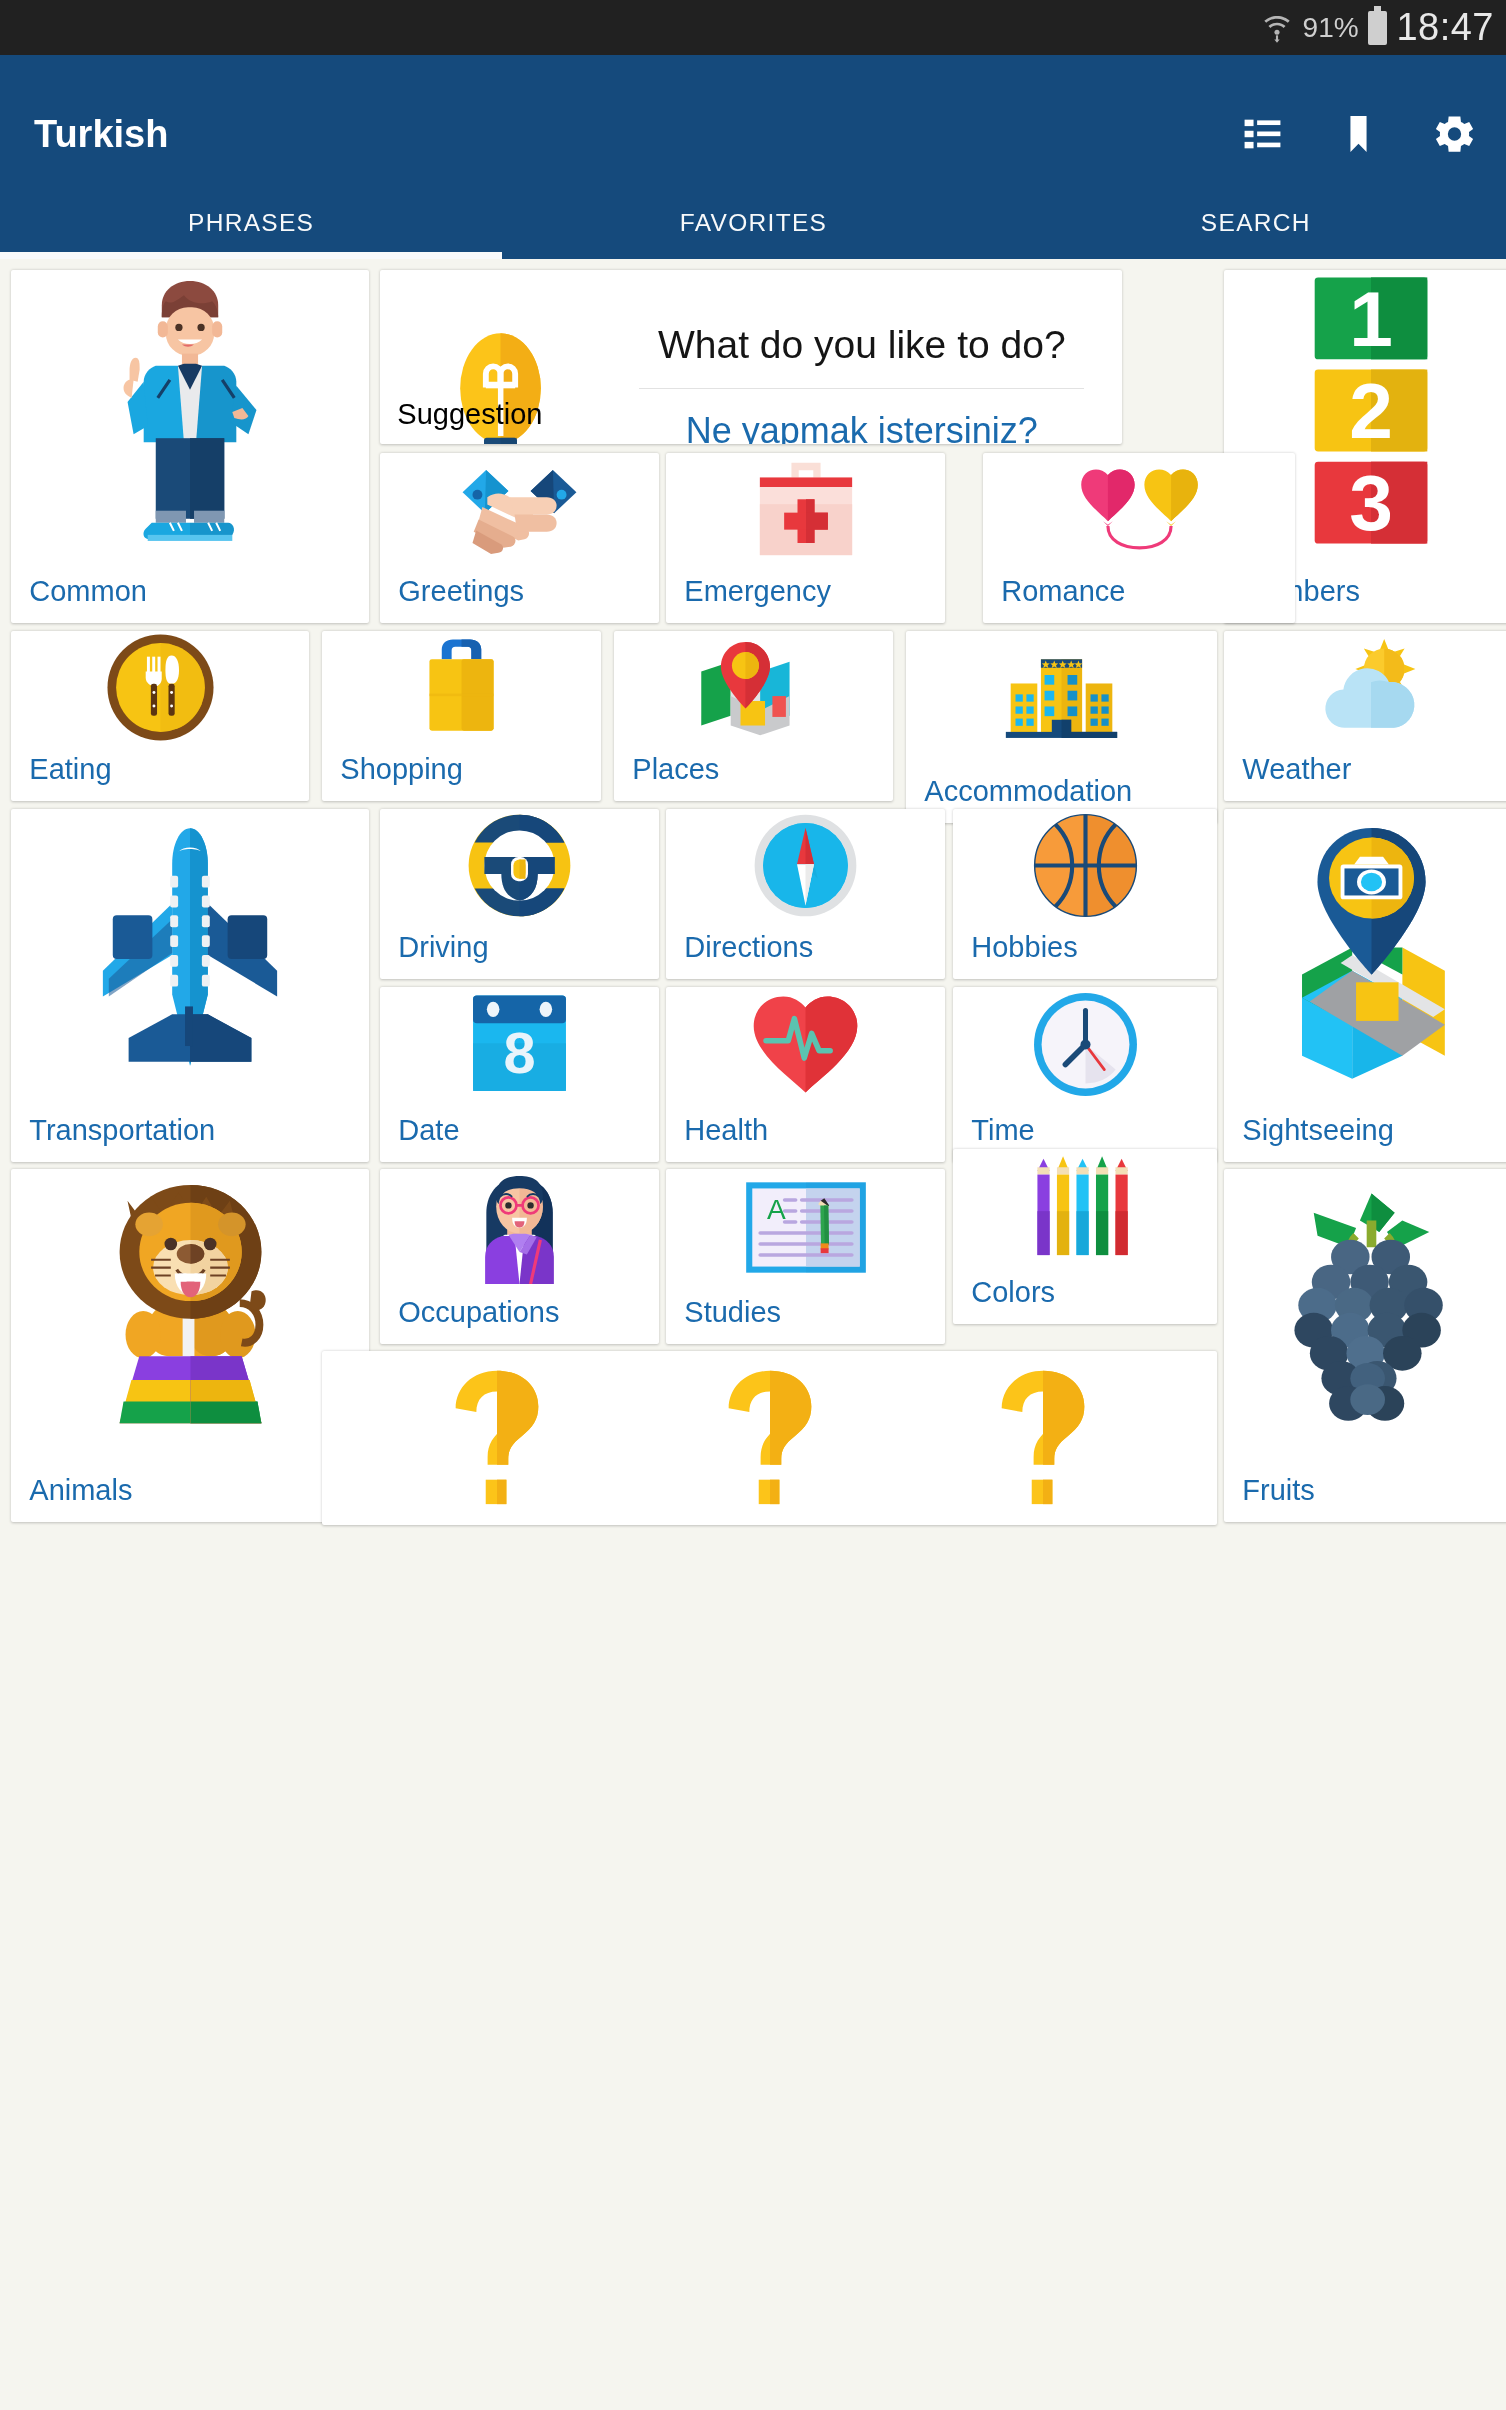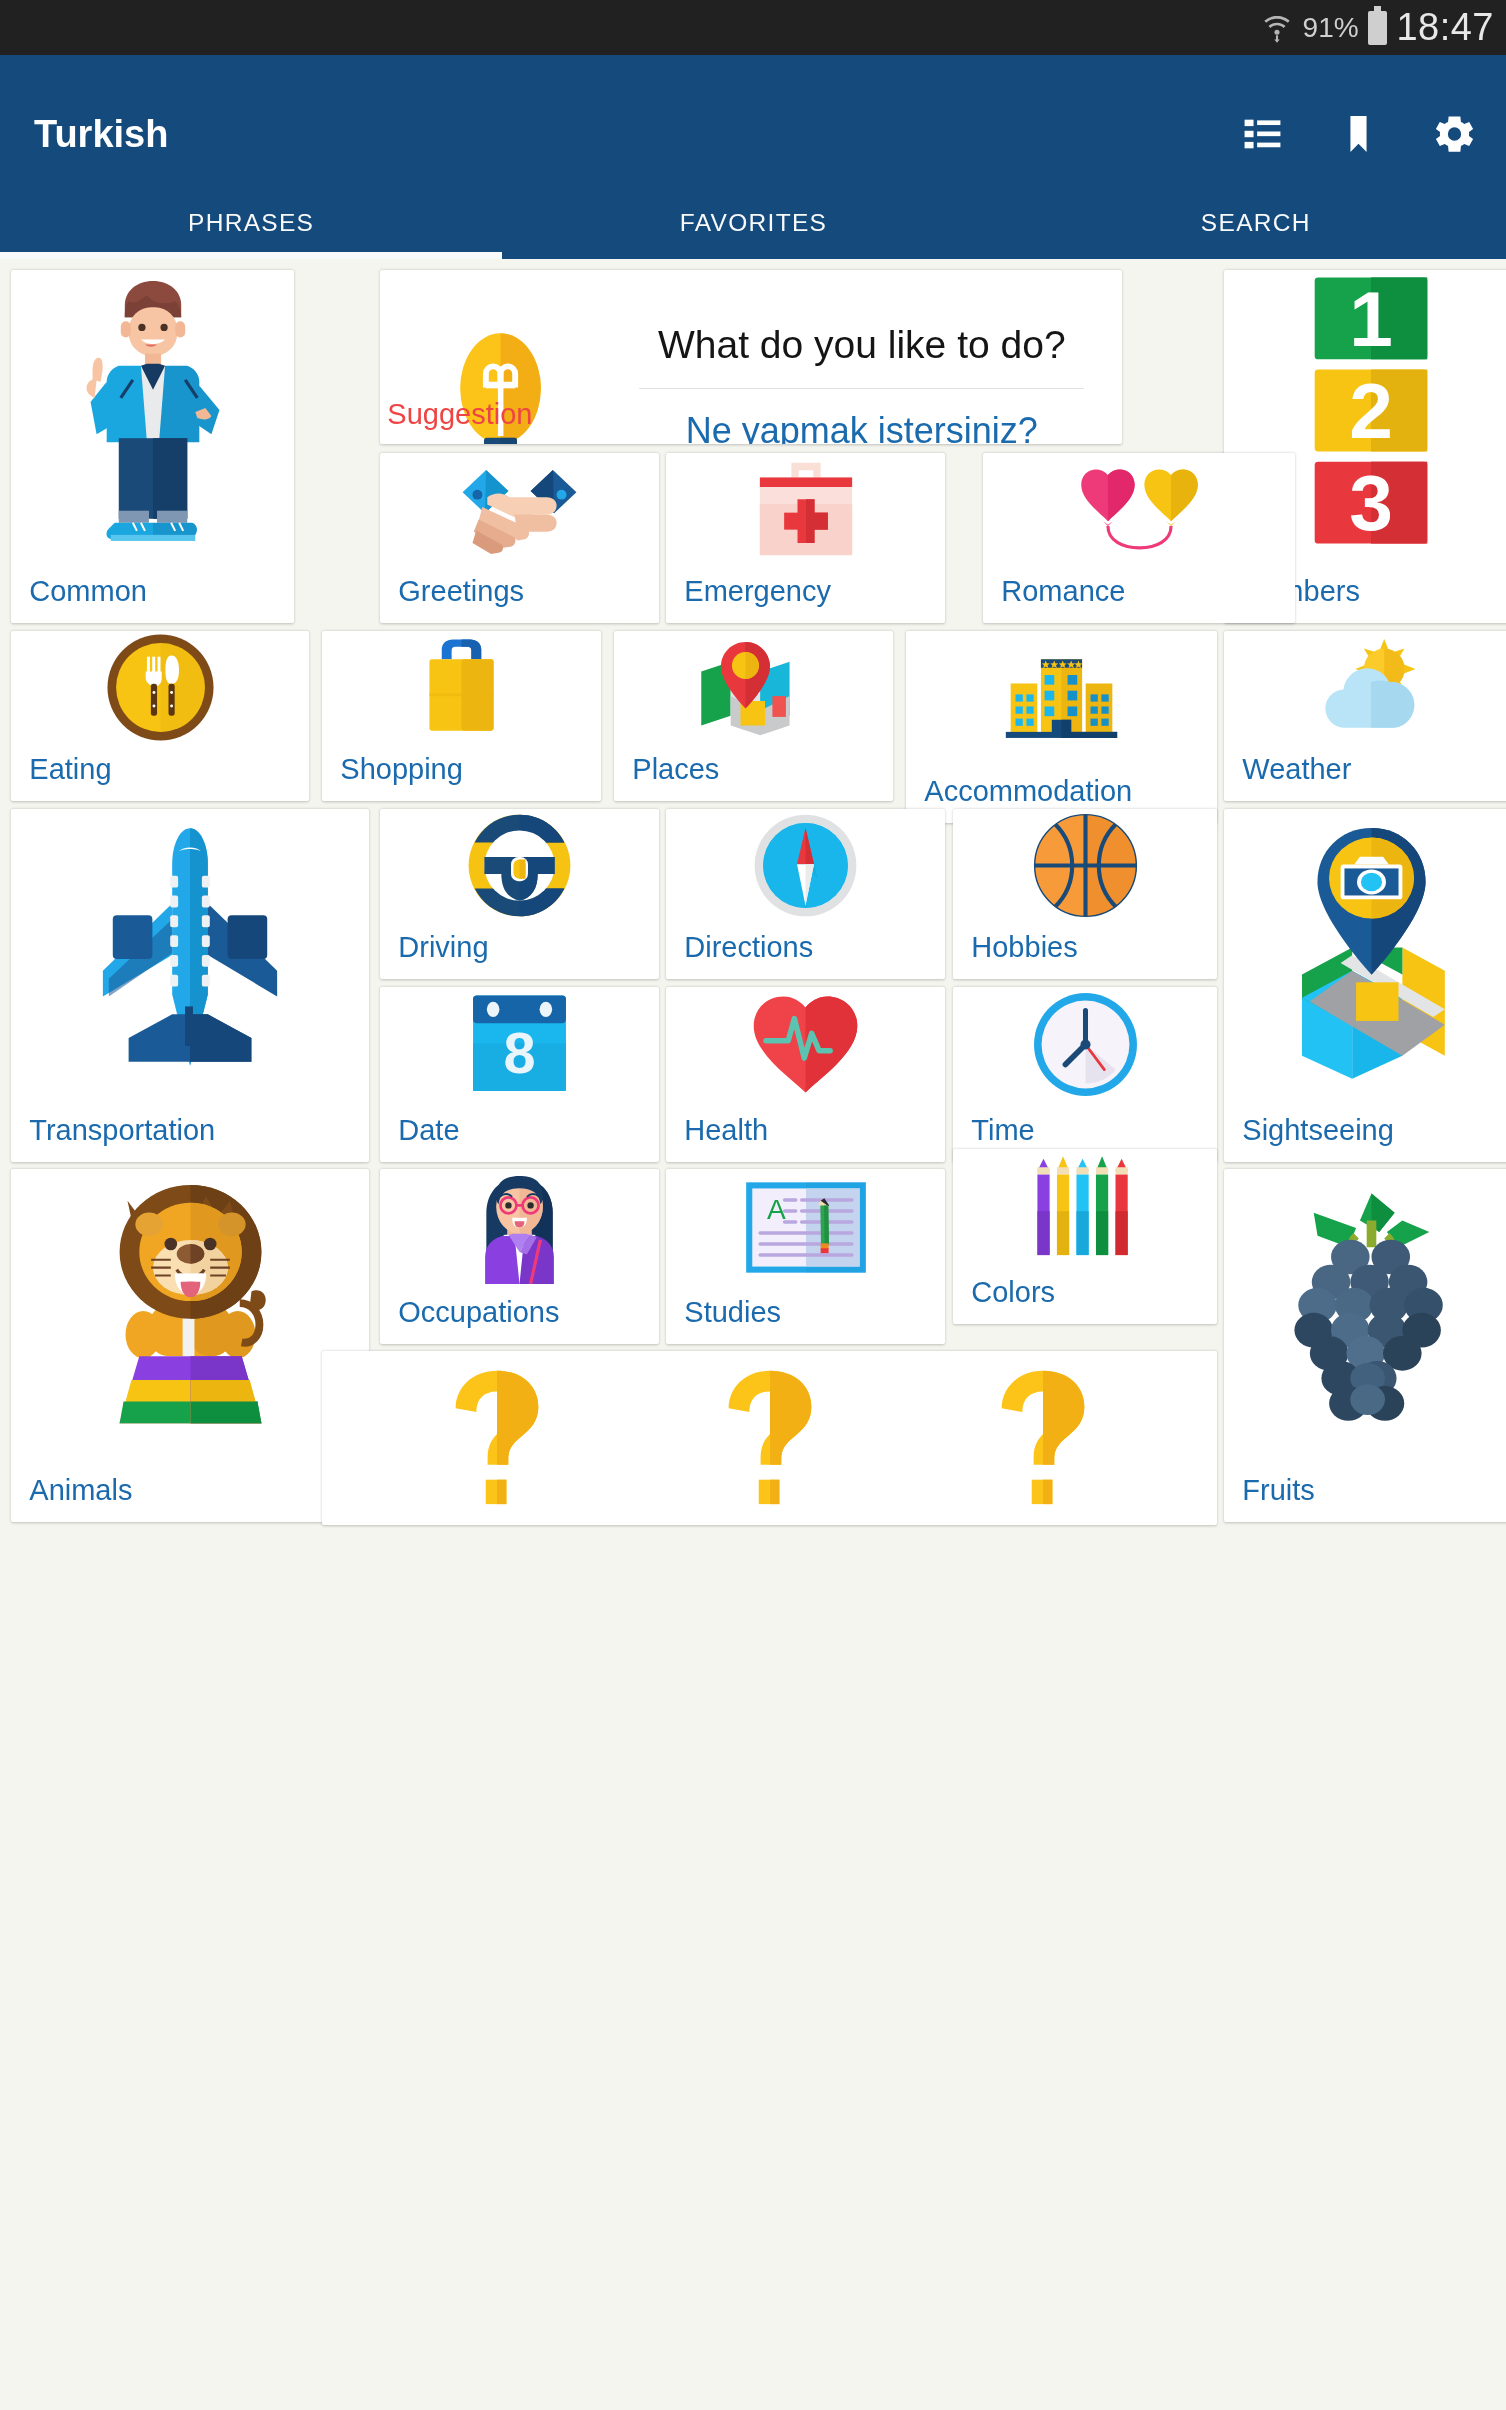--- a/index.html
+++ b/index.html
@@ -70,21 +70,21 @@
   .card-art{
     position:absolute; left:0; right:0; top:0; bottom:73px;
     display:flex; align-items:center; justify-content:center;
   }
   .card-art svg{ display:block; }
 
   
   .sugg-card{ display:block; }
   .sugg-art{ position:absolute; left:36px; top:21px; width:169px; height:235px;
              display:flex;align-items:center;justify-content:center;}
-  .sugg-label{ position:absolute; left:7px; bottom:13px; color:#ef4444; font-size:29px;}
+  .sugg-label{ position:absolute; left:17px; bottom:13px; color:#000000; font-size:29px;}
   .sugg-texts{ position:absolute; left:259px; right:38px; top:53px; }
   .sugg-en{ font-size:39px; color:#151515; text-align:center; padding-bottom:21px;
             border-bottom:0.9px solid #e2e2e2; }
   .sugg-tr{ font-size:36px; color:#1a6aad; text-align:center; padding-top:21px; }
 </style>
 </head>
 <body>
 
 <div class="status-bar">
   <span class="sb-wifi">
@@ -130,21 +130,21 @@
   <div class="tabs">
     <div class="tab active">PHRASES</div>
     <div class="tab">FAVORITES</div>
     <div class="tab">SEARCH</div>
   </div>
 </div>
 
 <div class="content">
 <div class="grid">
 
-  <div class="card" style="left:0px;top:0px;width:283px;height:353px;">
+  <div class="card" style="left:0px;top:0px;width:358px;height:353px;">
     <div class="card-art">
       <svg width="202" height="282" viewBox="0 0 100 140">
         <path d="M36 18c0-7 6-12 14-12s14 5 14 12v6H36z" fill="#8c4a3f"></path>
         <path d="M36 24c0-2 0-6 2-8 3 2 6-1 9-3 3 4 9 5 14 3 2 2 3 5 3 8z" fill="#7b4036"></path>
         <rect x="38" y="19" width="24" height="24" rx="11" fill="#f7c5a3"></rect>
         <rect x="34" y="26" width="5" height="8" rx="2.5" fill="#f2b896"></rect>
         <rect x="61" y="26" width="5" height="8" rx="2.5" fill="#f2b896"></rect>
         <circle cx="44.5" cy="29" r="1.8" fill="#4a3226"></circle>
         <circle cx="55.5" cy="29" r="1.8" fill="#4a3226"></circle>
         <path d="M44 35c3 3 9 3 12 0z" fill="#fff"></path>

